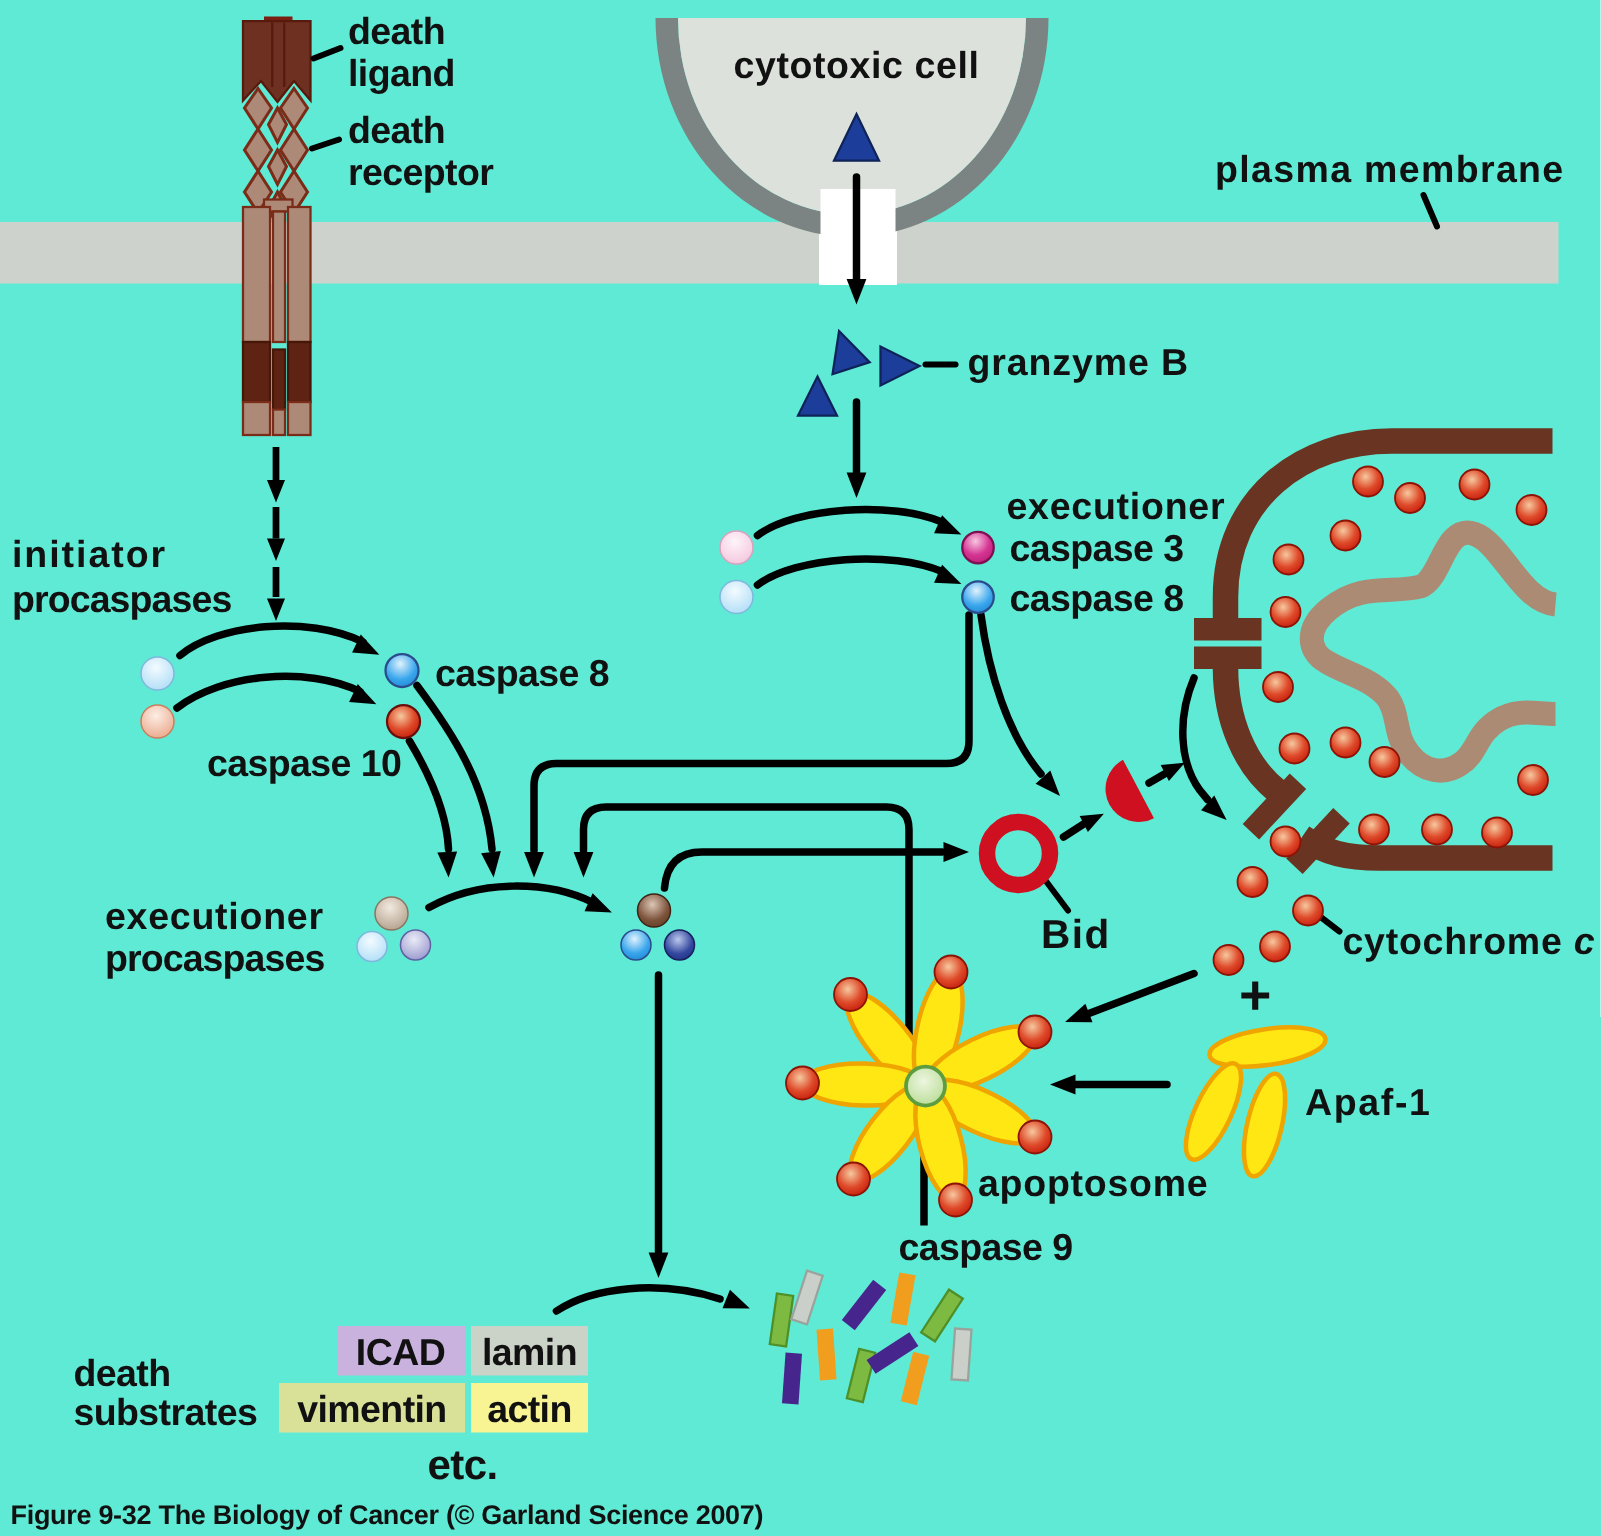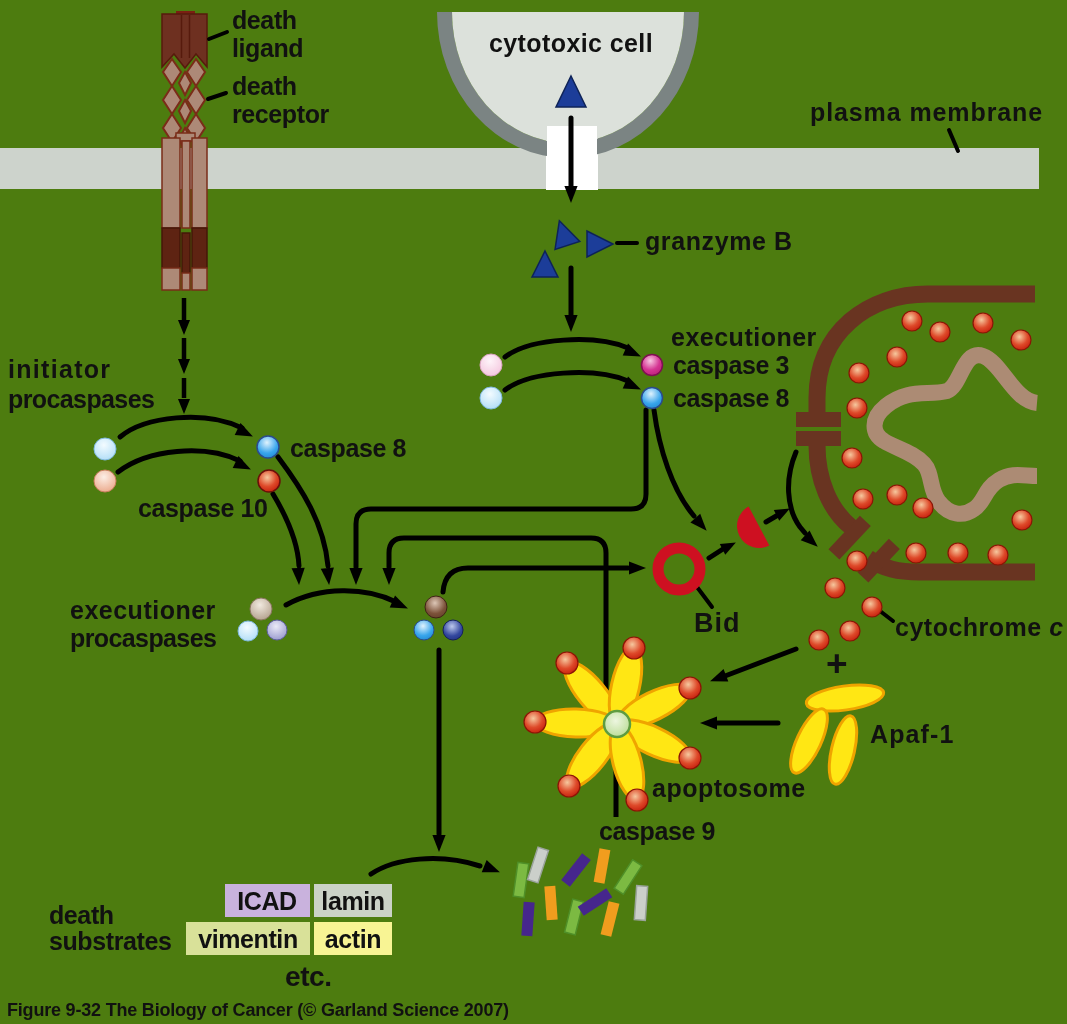--- a/index.html
+++ b/index.html
@@ -1,16 +1,16 @@
 <!DOCTYPE html>
 <html><head>
 <meta charset="utf-8">
 <style>
 html,body{margin:0;padding:0;background:#ffffff;}
-#wrap{position:relative;width:1067px;height:1024px;background:#4d7c0f;overflow:hidden;}
+#wrap{position:relative;width:1067px;height:1024px;background:#5eead4;overflow:hidden;}
 text{font-family:"Liberation Sans",sans-serif;font-weight:bold;fill:#111111;}
 .lb{font-size:25px;letter-spacing:-0.4px;}
 .cap{font-size:17px;letter-spacing:-0.2px;}
 </style>
 </head>
 <body>
 <div id="wrap">
 <svg width="1067" height="1024" viewBox="0 0 1067 1024" xmlns="http://www.w3.org/2000/svg">
 <defs>
   <polygon id="ah" points="1,0 -16,-6.6 -16,6.6"></polygon>

